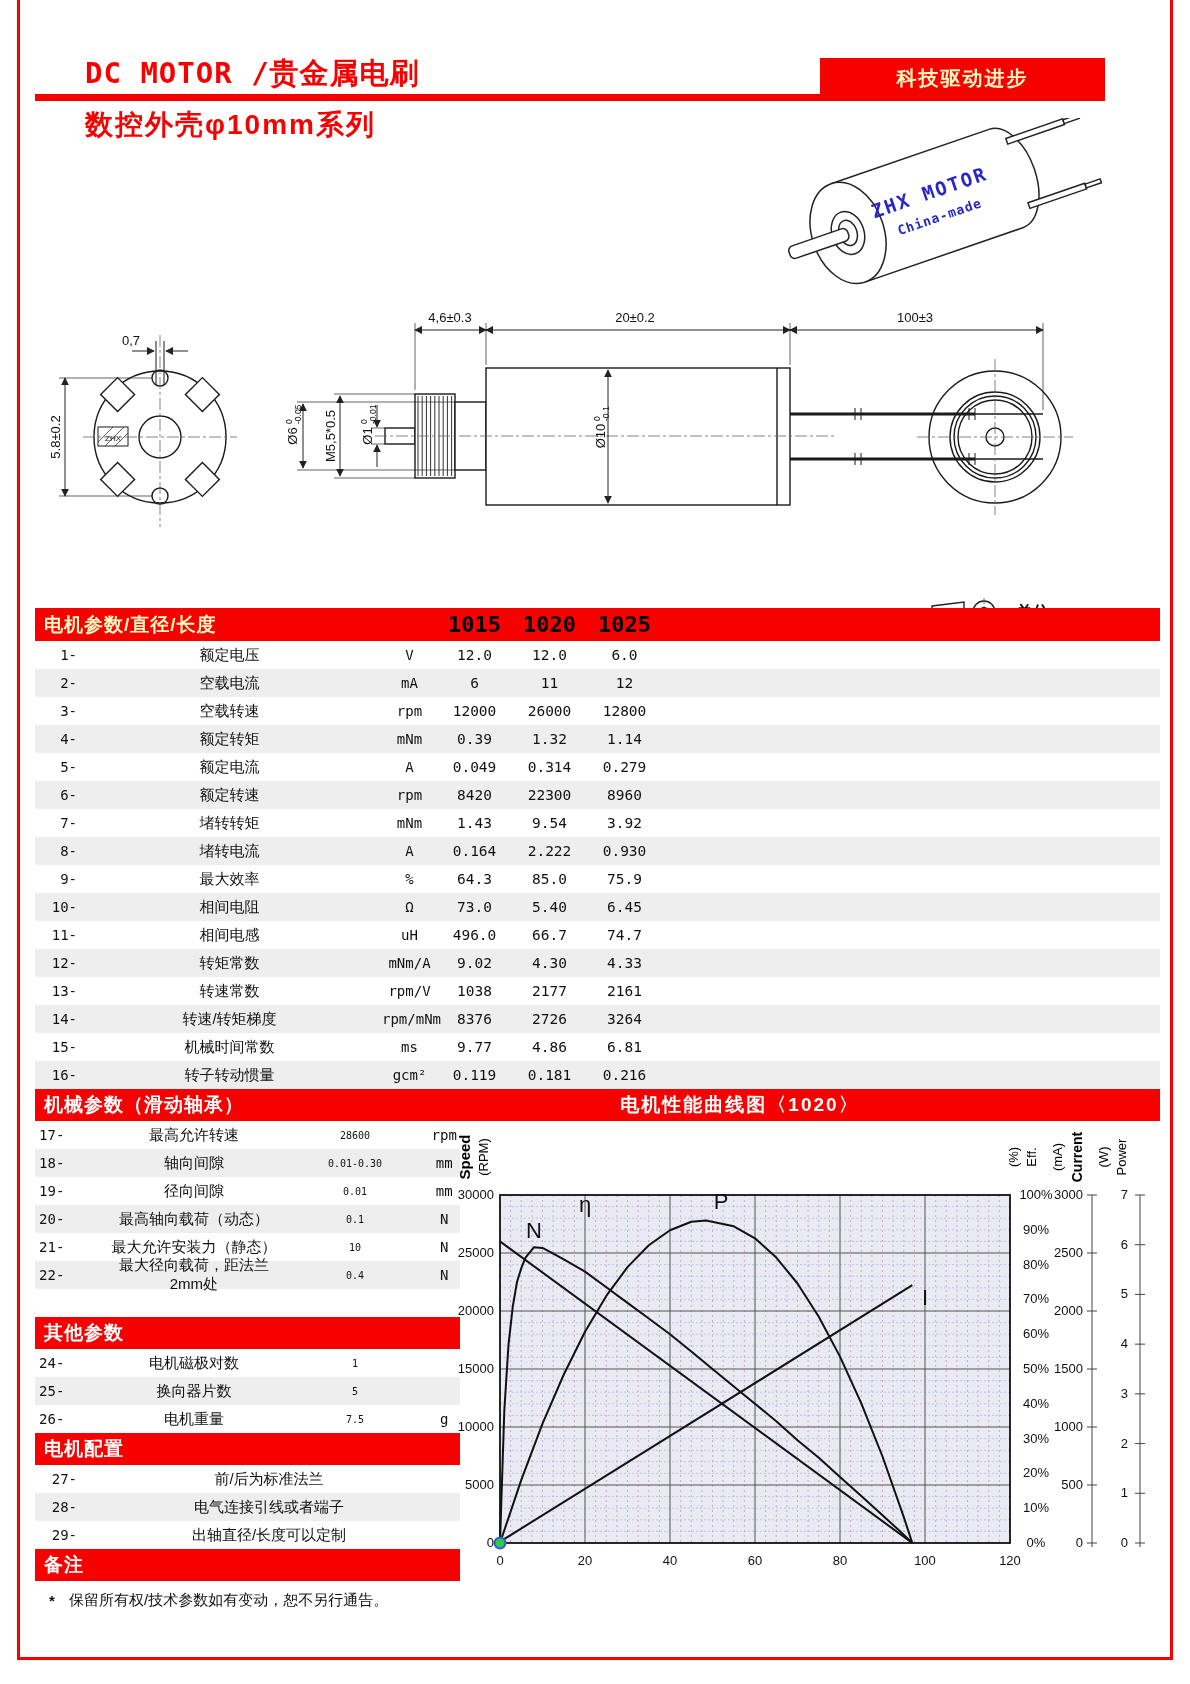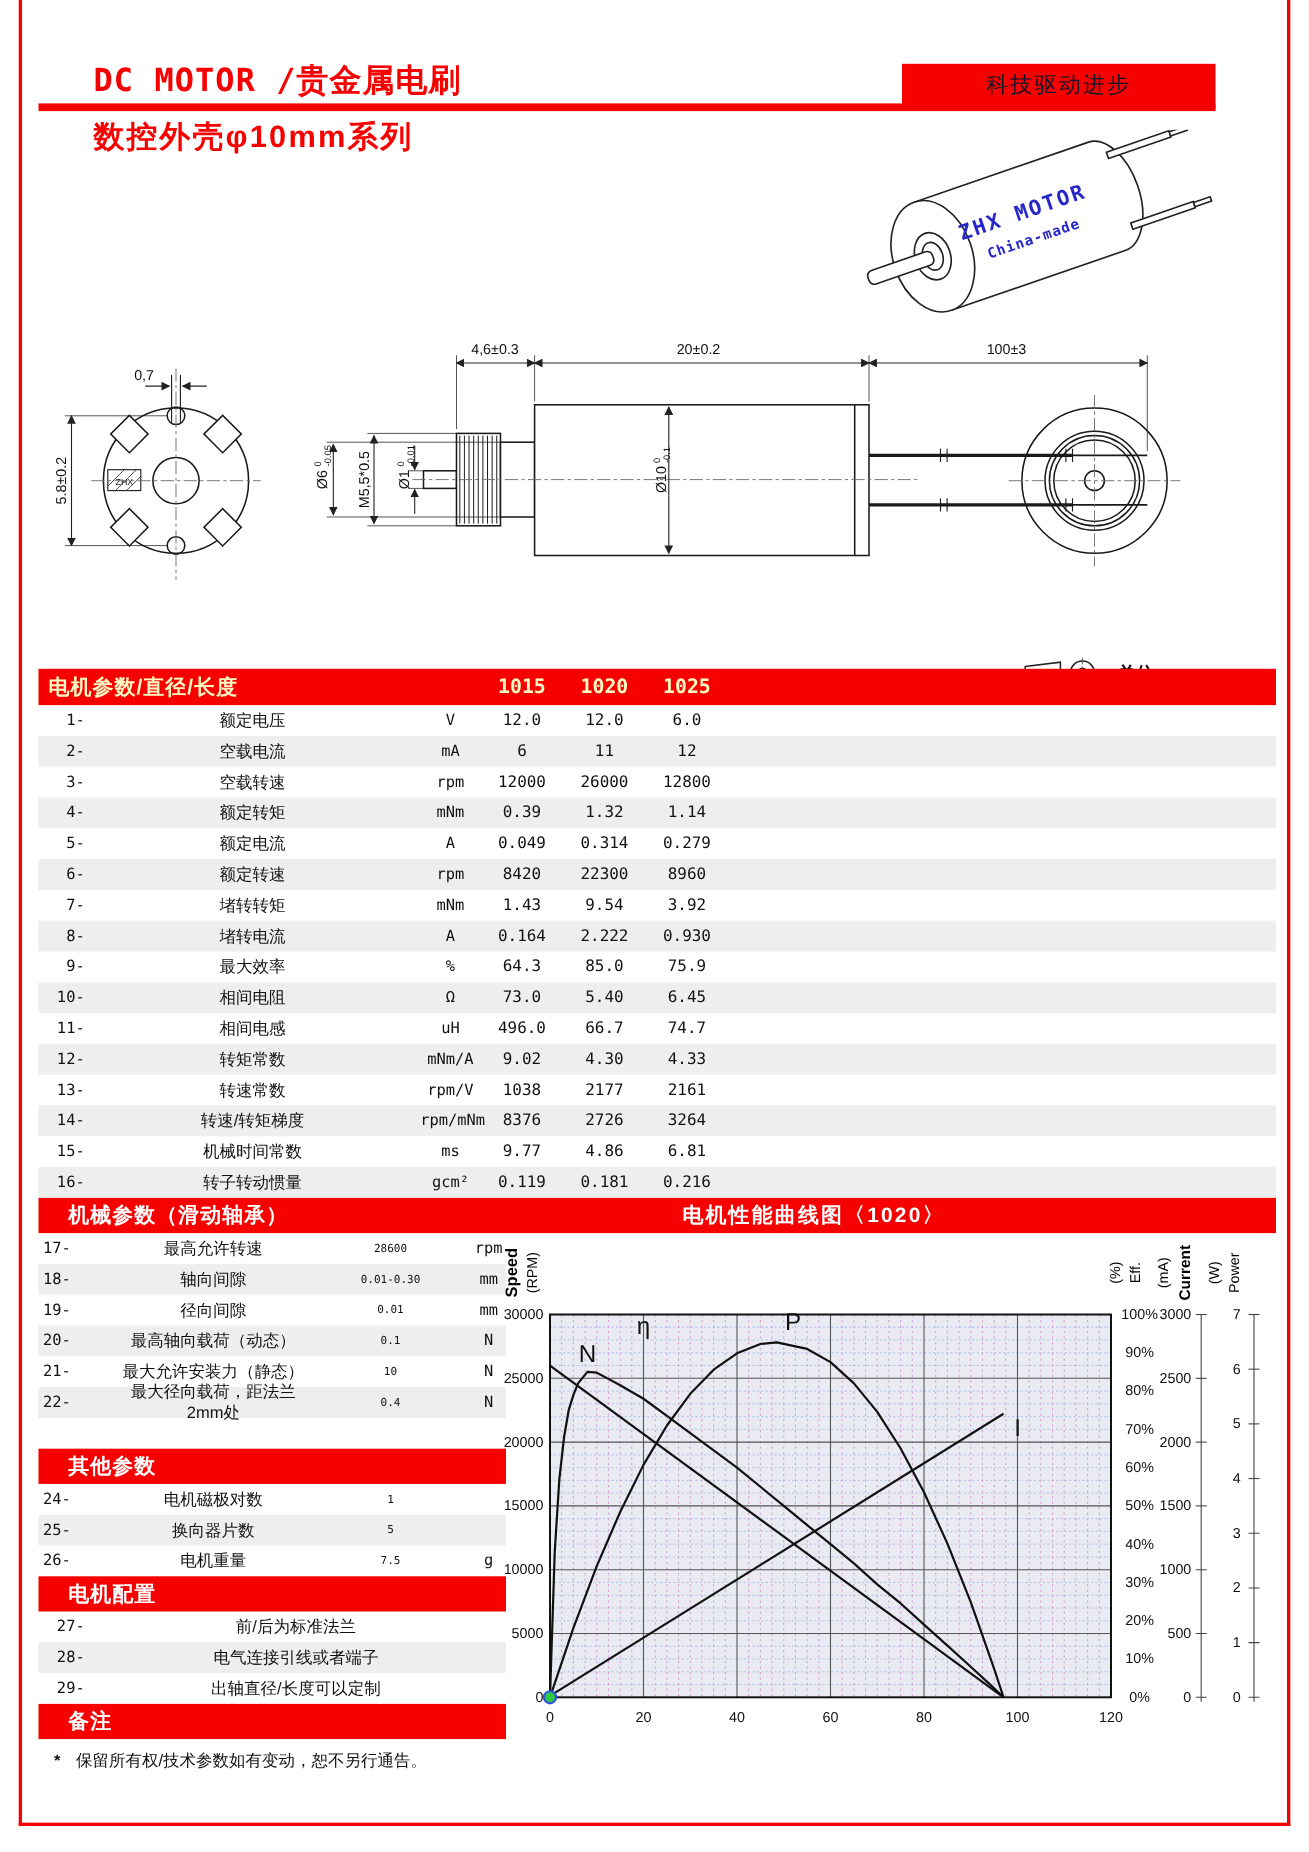--- a/index.html
+++ b/index.html
@@ -6,39 +6,39 @@
   *{margin:0;padding:0;box-sizing:border-box;}
   body{background:#fff;font-family:"Liberation Sans",sans-serif;color:#111;}
   .page{position:relative;width:1190px;height:1684px;background:#fff;overflow:hidden;}
   .frame{position:absolute;left:17px;top:0;width:1156px;height:1660px;
          border-left:3px solid var(--red);border-right:3px solid var(--red);
          border-bottom:3px solid var(--red);}
   .doc-title{position:absolute;left:85px;top:54px;font-family:"DejaVu Sans Mono",monospace;
              font-size:29px;font-weight:bold;color:var(--red);letter-spacing:1px;white-space:nowrap;}
   .red-rule{position:absolute;left:35px;top:94px;width:1070px;height:7px;background:var(--red);}
   .slogan{position:absolute;left:820px;top:58px;width:285px;height:41px;background:var(--red);
-          color:#0f172a;font-size:20px;font-weight:normal;text-align:center;line-height:41px;letter-spacing:2px;}
+          color:#fef9c3;font-size:20px;font-weight:bold;text-align:center;line-height:41px;letter-spacing:2px;}
   .subtitle{position:absolute;left:85px;top:106px;font-size:28px;font-weight:bold;color:var(--red);letter-spacing:2px;}
 
   svg text{font-family:"Liberation Sans",sans-serif;}
   .dim{font-size:13px;fill:#111;}
   .tol{font-size:8.5px;fill:#111;}
   .sketch-brand{font-family:"DejaVu Sans Mono",monospace;font-weight:bold;fill:#2626c9;}
 
   .unit-row{position:absolute;left:928px;top:596px;display:flex;align-items:center;gap:6px;}
   .unit-row span{font-size:17px;font-weight:bold;color:#111;}
 
   .band{position:absolute;left:35px;height:32px;background:var(--red);color:#fff;
-        font-size:19px;font-weight:bold;display:flex;align-items:center;padding-left:27px;letter-spacing:1px;}
+        font-size:19px;font-weight:bold;display:flex;align-items:center;padding-left:9px;letter-spacing:1px;}
   .band .chart-title{position:absolute;left:480px;width:450px;text-align:center;letter-spacing:2px;}
 
   .hdr-models{position:absolute;left:35px;top:608px;width:1125px;height:33px;background:var(--red);
               display:flex;align-items:center;}
   .hdr-models .h-title{width:402px;padding-left:9px;color:#fef9c3;font-size:19px;font-weight:bold;letter-spacing:1px;}
-  .hdr-models .h-model{width:75px;text-align:center;color:#fef9c3;font-size:18px;font-weight:bold;
+  .hdr-models .h-model{width:75px;text-align:center;color:#000000;font-size:22px;font-weight:bold;
                        font-family:"DejaVu Sans Mono",monospace;}
 
   .rows{position:absolute;left:35px;}
   .trow{display:flex;align-items:center;height:28px;width:1125px;font-size:15px;}
   .trow.alt{background:var(--stripe);}
   .trow.narrow{width:425px;gap:42px;}
   .c-no{width:42px;text-align:right;font-family:"DejaVu Sans Mono",monospace;font-size:14px;}
   .c-name{width:305px;text-align:center;}
   .c-unit{width:55px;text-align:center;font-family:"DejaVu Sans Mono",monospace;font-size:14px;}
   .c-val{width:75px;text-align:center;font-family:"DejaVu Sans Mono",monospace;font-size:14.5px;}

